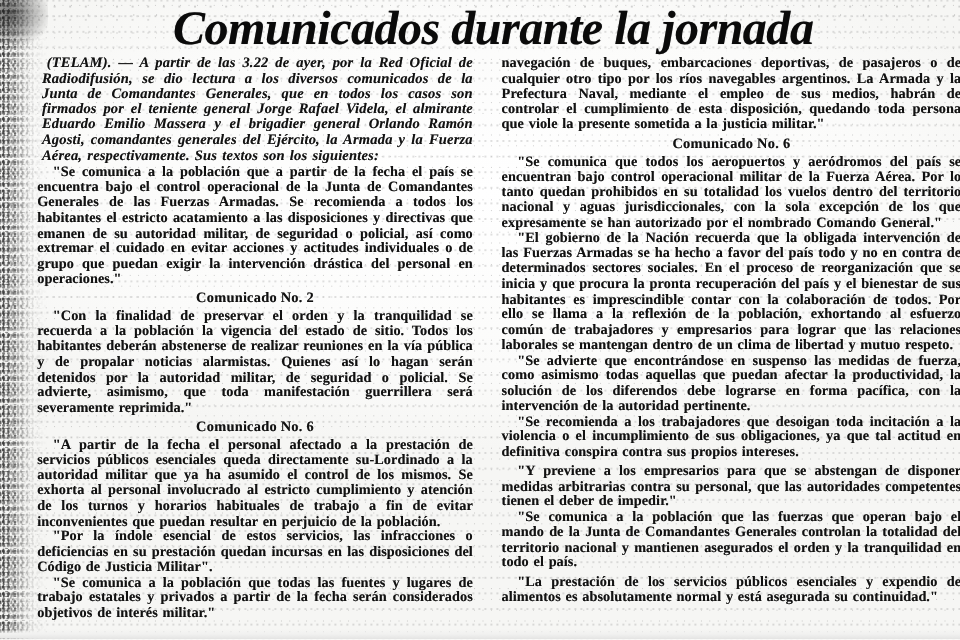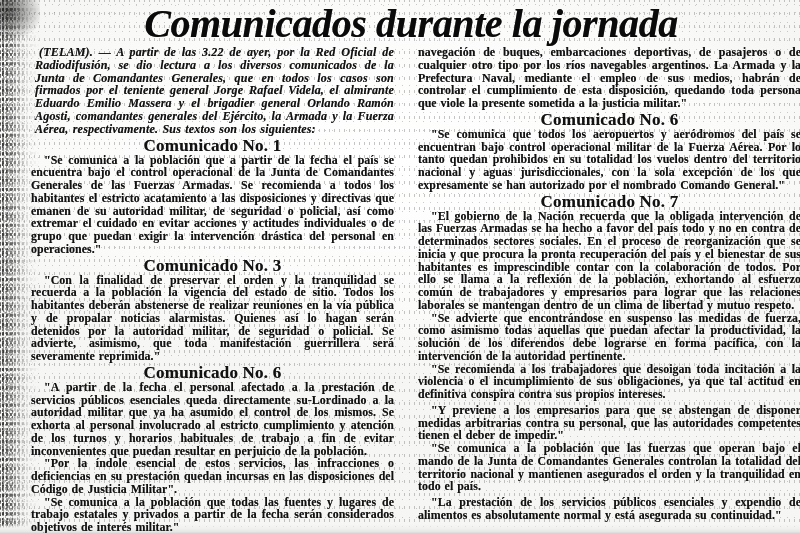--- a/index.html
+++ b/index.html
@@ -140,21 +140,21 @@
     text-align: justify;
     text-indent: 4px;
     margin: 0 0 1px 0;
     letter-spacing: 0.15px;
     word-spacing: 1.1px;
     padding-left: 4px;
   }
 
   .heading {
     font-weight: bold;
-    font-size: 17px;
+    font-size: 12px;
     line-height: 17px;
     text-align: center;
     margin: 1px 0 0 0;
     letter-spacing: 0.2px;
     white-space: nowrap;
   }
 
   .body-p {
     font-weight: bold;
     font-size: 11.9px;
@@ -178,42 +178,40 @@
   <div class="top-speckle"></div>
 
   <div class="headline">Comunicados durante la jornada</div>
 
   <div class="columns">
 
     <div class="col col-left">
 
       <p class="lead">(TELAM). — A partir de las 3.22 de ayer, por la Red Oficial de Radiodifusión, se dio lectura a los diversos comunicados de la Junta de Comandantes Generales, que en todos los casos son firmados por el teniente general Jorge Rafael Videla, el almirante Eduardo Emilio Massera y el brigadier general Orlando Ramón Agosti, comandantes generales del Ejército, la Armada y la Fuerza Aérea, respectivamente. Sus textos son los siguientes:</p>
 
-      <div class="heading">Comunicado No. 1</div>
       <p class="body-p">"Se comunica a la población que a partir de la fecha el país se encuentra bajo el control operacional de la Junta de Comandantes Generales de las Fuerzas Armadas. Se recomienda a todos los habitantes el estricto acatamiento a las disposiciones y directivas que emanen de su autoridad militar, de seguridad o policial, así como extremar el cuidado en evitar acciones y actitudes individuales o de grupo que puedan exigir la intervención drástica del personal en operaciones."</p>
 
-      <div class="heading">Comunicado No. 3</div>
+      <div class="heading">Comunicado No. 2</div>
       <p class="body-p">"Con la finalidad de preservar el orden y la tranquilidad se recuerda a la población la vigencia del estado de sitio. Todos los habitantes deberán abstenerse de realizar reuniones en la vía pública y de propalar noticias alarmistas. Quienes así lo hagan serán detenidos por la autoridad militar, de seguridad o policial. Se advierte, asimismo, que toda manifestación guerrillera será severamente reprimida."</p>
 
       <div class="heading">Comunicado No. 6</div>
       <p class="body-p">"A partir de la fecha el personal afectado a la prestación de servicios públicos esenciales queda directamente su-Lordinado a la autoridad militar que ya ha asumido el control de los mismos. Se exhorta al personal involucrado al estricto cumplimiento y atención de los turnos y horarios habituales de trabajo a fin de evitar inconvenientes que puedan resultar en perjuicio de la población.</p>
       <p class="body-p">"Por la índole esencial de estos servicios, las infracciones o deficiencias en su prestación quedan incursas en las disposiciones del Código de Justicia Militar".</p>
 
       <p class="body-p">"Se comunica a la población que todas las fuentes y lugares de trabajo estatales y privados a partir de la fecha serán considerados objetivos de interés militar."</p>
 
     </div>
 
     <div class="col col-right">
 
       <p class="body-p" style="text-indent:0">navegación de buques, embarcaciones deportivas, de pasajeros o de cualquier otro tipo por los ríos navegables argentinos. La Armada y la Prefectura Naval, mediante el empleo de sus medios, habrán de controlar el cumplimiento de esta disposición, quedando toda persona que viole la presente sometida a la justicia militar."</p>
 
       <div class="heading">Comunicado No. 6</div>
       <p class="body-p">"Se comunica que todos los aeropuertos y aeródromos del país se encuentran bajo control operacional militar de la Fuerza Aérea. Por lo tanto quedan prohibidos en su totalidad los vuelos dentro del territorio nacional y aguas jurisdiccionales, con la sola excepción de los que expresamente se han autorizado por el nombrado Comando General."</p>
 
-      <div class="heading">Comunicado No. 7</div>
       <p class="body-p">"El gobierno de la Nación recuerda que la obligada intervención de las Fuerzas Armadas se ha hecho a favor del país todo y no en contra de determinados sectores sociales. En el proceso de reorganización que se inicia y que procura la pronta recuperación del país y el bienestar de sus habitantes es imprescindible contar con la colaboración de todos. Por ello se llama a la reflexión de la población, exhortando al esfuerzo común de trabajadores y empresarios para lograr que las relaciones laborales se mantengan dentro de un clima de libertad y mutuo respeto.</p>
       <p class="body-p">"Se advierte que encontrándose en suspenso las medidas de fuerza, como asimismo todas aquellas que puedan afectar la productividad, la solución de los diferendos debe lograrse en forma pacífica, con la intervención de la autoridad pertinente.</p>
       <p class="body-p">"Se recomienda a los trabajadores que desoigan toda incitación a la violencia o el incumplimiento de sus obligaciones, ya que tal actitud en definitiva conspira contra sus propios intereses.</p>
       <div class="spacer-sm"></div>
       <p class="body-p">"Y previene a los empresarios para que se abstengan de disponer medidas arbitrarias contra su personal, que las autoridades competentes tienen el deber de impedir."</p>
 
       <p class="body-p">"Se comunica a la población que las fuerzas que operan bajo el mando de la Junta de Comandantes Generales controlan la totalidad del territorio nacional y mantienen asegurados el orden y la tranquilidad en todo el país.</p>
       <div class="spacer-sm"></div>
       <p class="body-p">"La prestación de los servicios públicos esenciales y expendio de alimentos es absolutamente normal y está asegurada su continuidad."</p>
 

